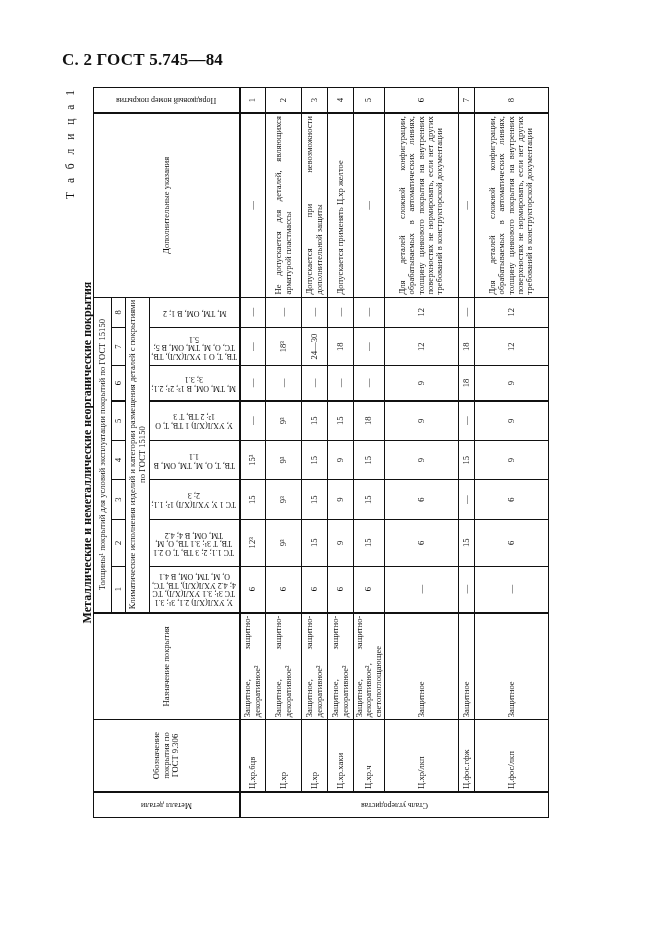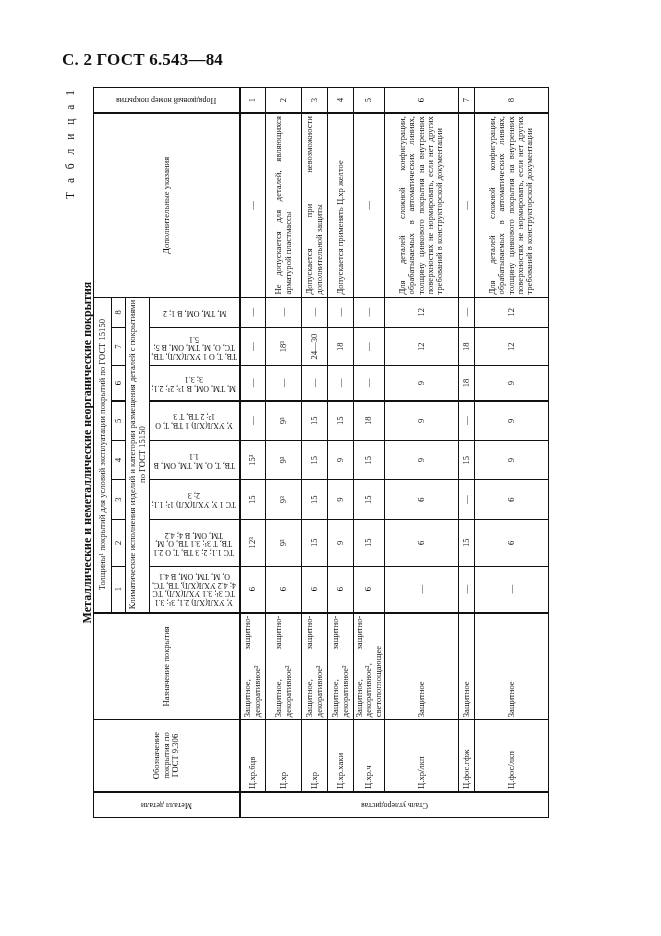--- a/index.html
+++ b/index.html
@@ -24,21 +24,21 @@
     table.main .thick-r { border-right: 2.5px solid #111; }
     table.main .thick-b { border-bottom: 2.5px solid #111; }
     .c { text-align: center; }
     .vt { writing-mode: vertical-rl; transform: rotate(180deg); white-space: nowrap; margin: 0 auto; }
     .just { text-align: justify; }
     .small { font-size: 8px; }
   </style>
 </head>
 <body>
 
-<div class="page-header">С. 2 ГОСТ 6.543—84</div>
+<div class="page-header">С. 2 ГОСТ 5.745—84</div>
 
 <div class="rot-wrap">
   <div class="tbl-label">Т а б л и ц а  1</div>
   <div class="tbl-title">Металлические и неметаллические неорганические покрытия</div>
 
   <table class="main">
     <colgroup>
       <col style="width:22px">
       <col style="width:62px">
       <col style="width:92px">

